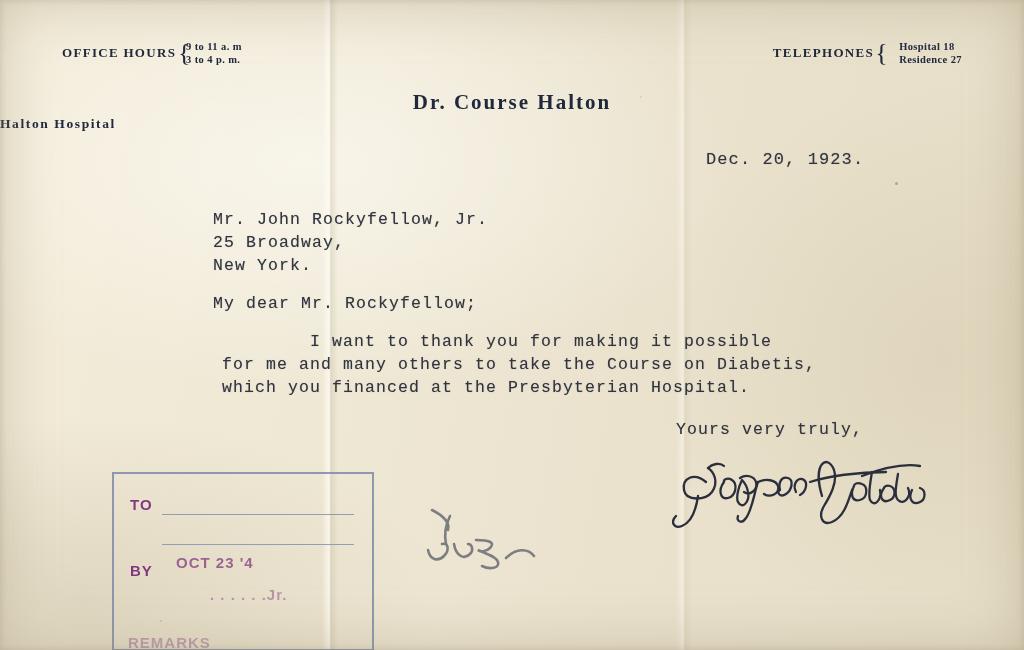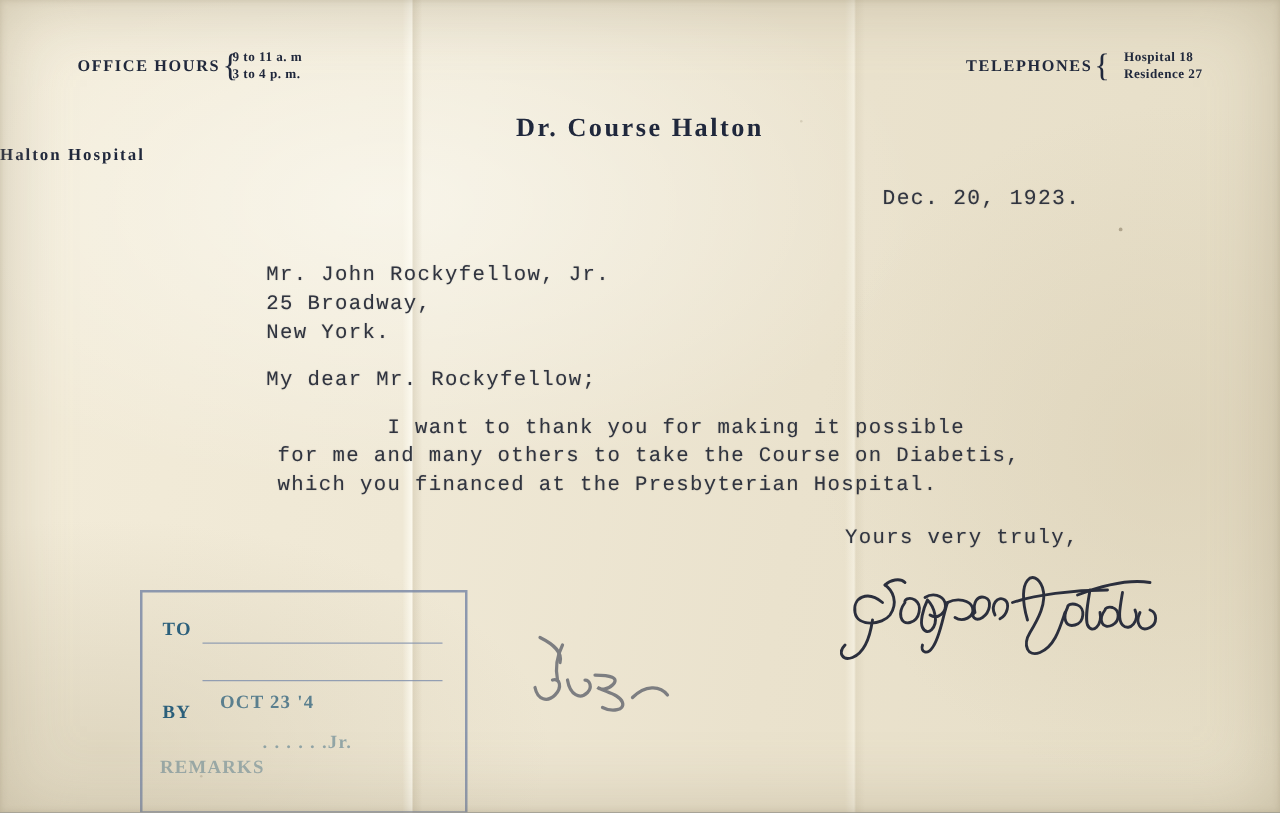--- a/index.html
+++ b/index.html
@@ -139,22 +139,22 @@
     width: 190px; height: 80px;
     pointer-events: none;
   }
 
   
   #stamp {
     position: absolute;
     left: 112px; top: 472px;
     width: 258px; height: 175px;
     border: 2px solid #7d8ba8;
-    color: #0c4a6e;
-    font-family: Liberation Serif, serif;
+    color: #701a75;
+    font-family: Liberation Sans, sans-serif;
     opacity: 0.85;
   }
   #stamp .row {
     position: absolute;
     font-size: 15px;
     letter-spacing: 1px;
     font-weight: bold;
   }
   #stamp .rule {
     position: absolute;
@@ -171,21 +171,21 @@
     letter-spacing: 2px;
     opacity: 0.75;
   }
   #stamp-sig {
     left: 96px; top: 112px;
     font-size: 14px;
     letter-spacing: 2px;
     opacity: 0.45;
   }
   #stamp-remarks {
-    left: 14px; top: 132px;
+    left: 14px; top: 160px;
     font-size: 14px;
     letter-spacing: 1.5px;
     opacity: 0.40;
   }
   .speck {
     position: absolute;
     border-radius: 50%;
     background: rgba(110,98,74,0.45);
   }
 </style>

